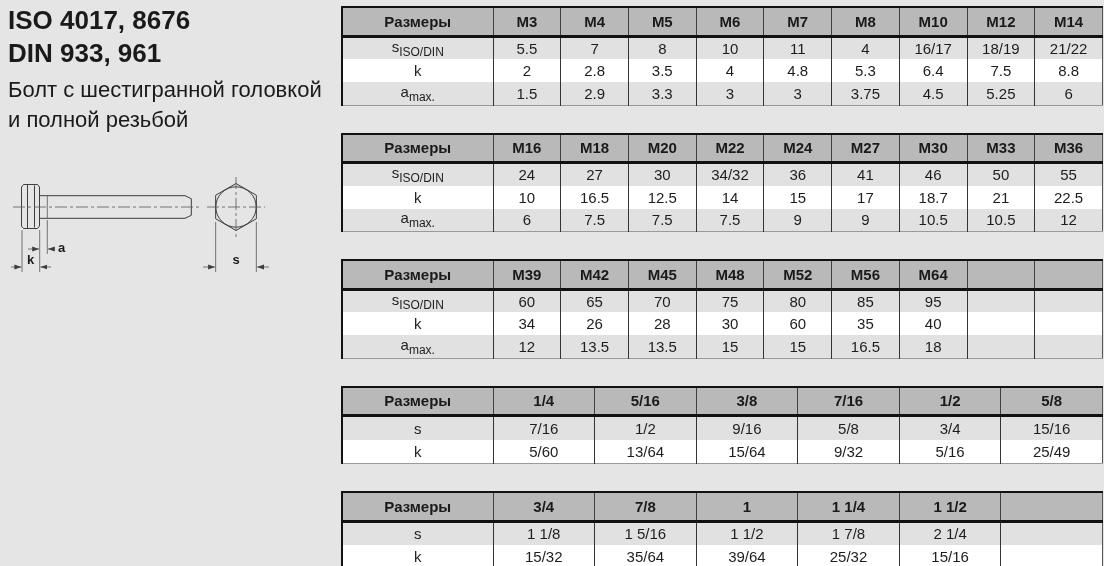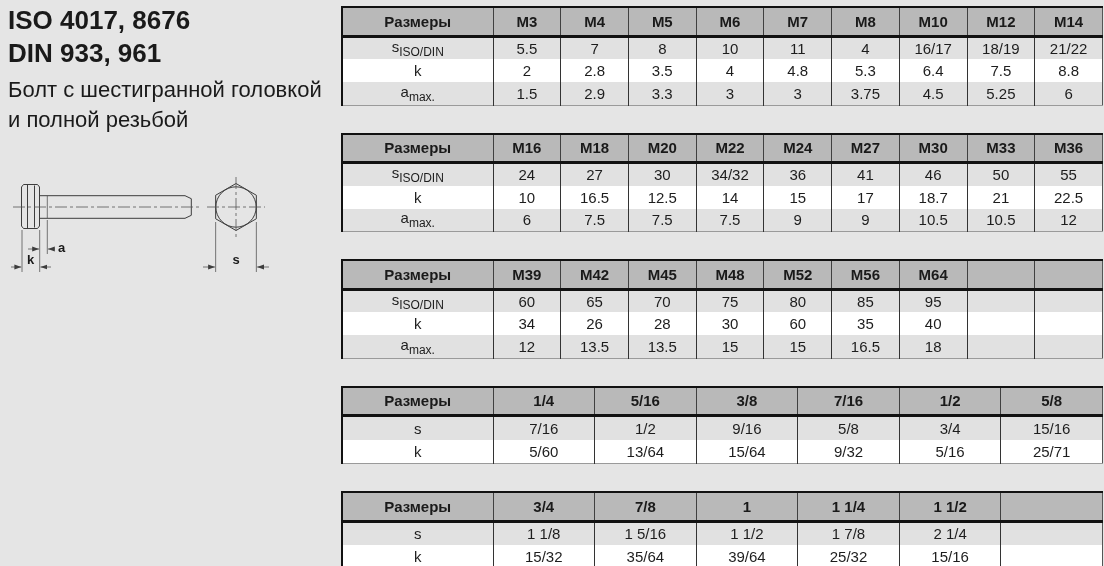--- a/index.html
+++ b/index.html
@@ -347,21 +347,21 @@
             <td>3/4</td>
             <td>15/16</td>
           </tr>
           <tr>
             <th>k</th>
             <td>5/60</td>
             <td>13/64</td>
             <td>15/64</td>
             <td>9/32</td>
             <td>5/16</td>
-            <td>25/71</td>
+            <td>25/49</td>
           </tr>
         </tbody>
       </table>
     <table class="dims inch">
         <colgroup>
           <col style="width: 151px;">
           <col>
           <col>
           <col>
           <col>

